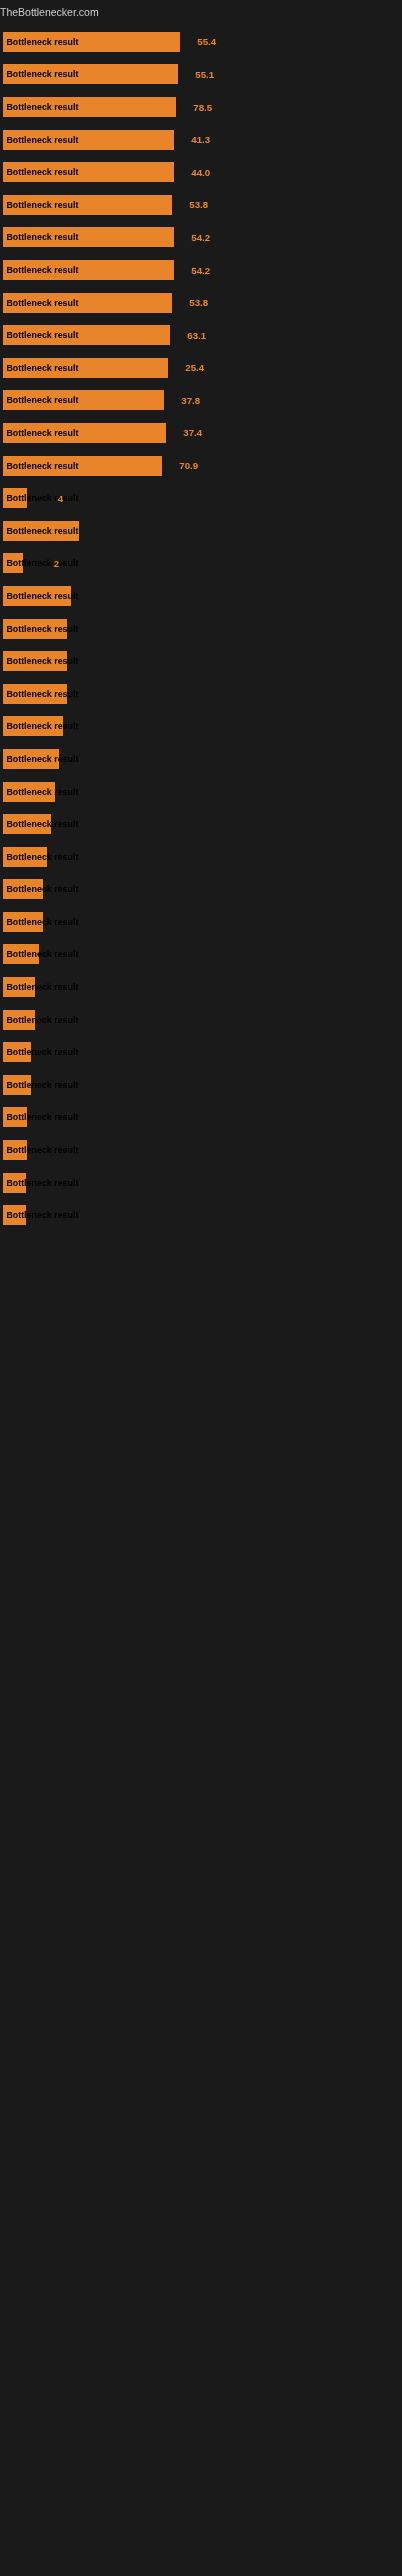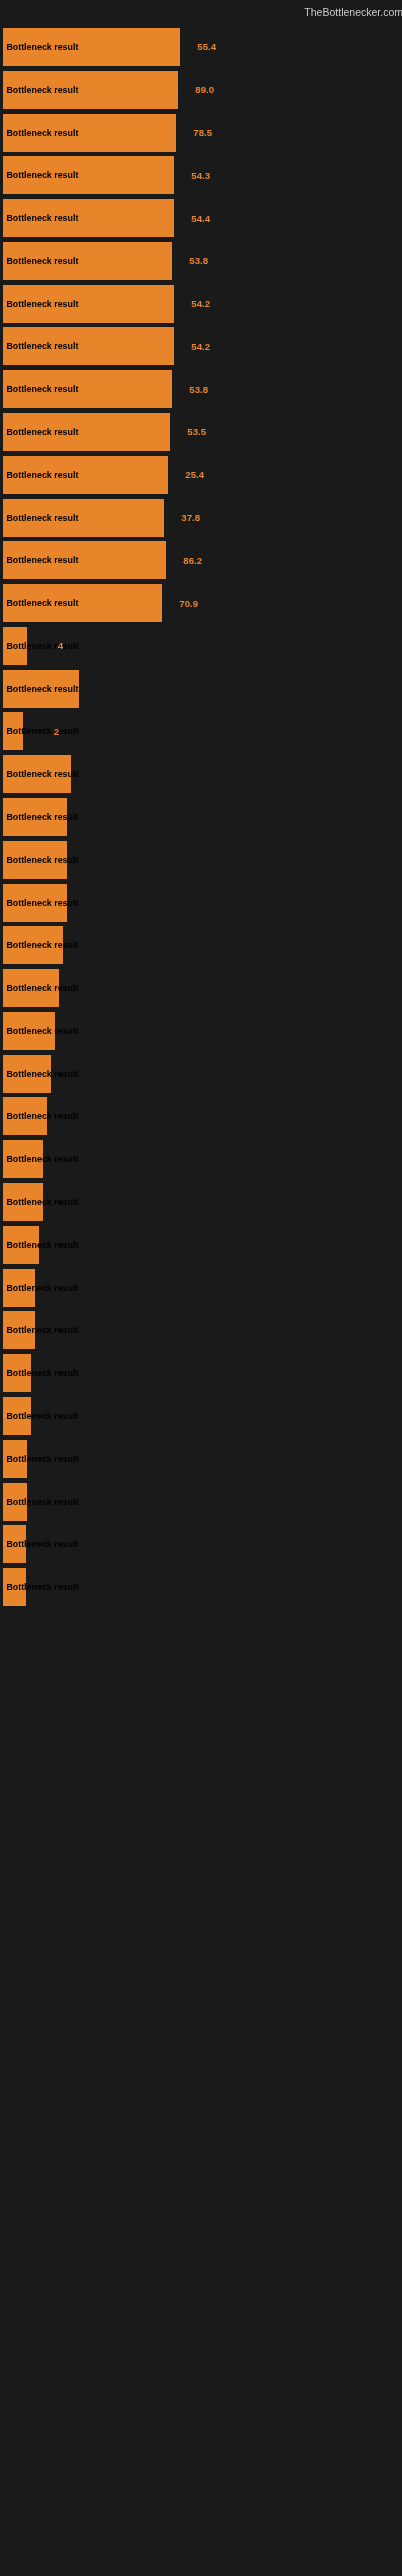--- a/index.html
+++ b/index.html
@@ -7,21 +7,21 @@
       padding: 0;
       box-sizing: border-box;
     }
     body {
       background: #1a1a1a;
       font-family: Arial, sans-serif;
       width: 403px;
       min-height: 2576px;
     }
     .header {
-      text-align: right;
+      text-align: left;
       padding: 6.4px 0 3.2px 0;
       color: #ccc;
       font-size: 10.5px;
       background: #1a1a1a;
     }
     .bars-container {
       padding: 3.2px 0;
     }
     .bar-row {
       display: flex;
@@ -30,21 +30,21 @@
       padding: 1.6px 3.2px;
       min-height: 31px;
     }
     .bar-wrapper {
       position: relative;
       display: flex;
       align-items: center;
     }
     .bar {
       background: #e8852a;
-      height: 38px;
+      height: 20px;
       display: flex;
       align-items: center;
       position: relative;
       min-width: 16px;
     }
     .bar-label {
       position: absolute;
       left: 3.2px;
       color: #000;
       font-size: 8.9px;
@@ -74,45 +74,45 @@
         <div class="bar" style="width: 177px;">
           <span class="bar-label">Bottleneck result</span>
           <span class="bar-value">55.4</span>
         </div>
       </div>
     </div>
     <div class="bar-row">
       <div class="bar-wrapper">
         <div class="bar" style="width: 175px;">
           <span class="bar-label">Bottleneck result</span>
-          <span class="bar-value">89.0</span>
+          <span class="bar-value">55.1</span>
         </div>
       </div>
     </div>
     <div class="bar-row">
       <div class="bar-wrapper">
         <div class="bar" style="width: 173px;">
           <span class="bar-label">Bottleneck result</span>
           <span class="bar-value">78.5</span>
         </div>
       </div>
     </div>
     <div class="bar-row">
       <div class="bar-wrapper">
         <div class="bar" style="width: 171px;">
           <span class="bar-label">Bottleneck result</span>
-          <span class="bar-value">54.3</span>
+          <span class="bar-value">41.3</span>
         </div>
       </div>
     </div>
     <div class="bar-row">
       <div class="bar-wrapper">
         <div class="bar" style="width: 171px;">
           <span class="bar-label">Bottleneck result</span>
-          <span class="bar-value">54.4</span>
+          <span class="bar-value">44.0</span>
         </div>
       </div>
     </div>
     <div class="bar-row">
       <div class="bar-wrapper">
         <div class="bar" style="width: 169px;">
           <span class="bar-label">Bottleneck result</span>
           <span class="bar-value">53.8</span>
         </div>
       </div>
@@ -138,21 +138,21 @@
         <div class="bar" style="width: 169px;">
           <span class="bar-label">Bottleneck result</span>
           <span class="bar-value">53.8</span>
         </div>
       </div>
     </div>
     <div class="bar-row">
       <div class="bar-wrapper">
         <div class="bar" style="width: 167px;">
           <span class="bar-label">Bottleneck result</span>
-          <span class="bar-value">53.5</span>
+          <span class="bar-value">63.1</span>
         </div>
       </div>
     </div>
     <div class="bar-row">
       <div class="bar-wrapper">
         <div class="bar" style="width: 165px;">
           <span class="bar-label">Bottleneck result</span>
           <span class="bar-value">25.4</span>
         </div>
       </div>
@@ -162,21 +162,21 @@
         <div class="bar" style="width: 161px;">
           <span class="bar-label">Bottleneck result</span>
           <span class="bar-value">37.8</span>
         </div>
       </div>
     </div>
     <div class="bar-row">
       <div class="bar-wrapper">
         <div class="bar" style="width: 163px;">
           <span class="bar-label">Bottleneck result</span>
-          <span class="bar-value">86.2</span>
+          <span class="bar-value">37.4</span>
         </div>
       </div>
     </div>
     <div class="bar-row">
       <div class="bar-wrapper">
         <div class="bar" style="width: 159px;">
           <span class="bar-label">Bottleneck result</span>
           <span class="bar-value">70.9</span>
         </div>
       </div>

